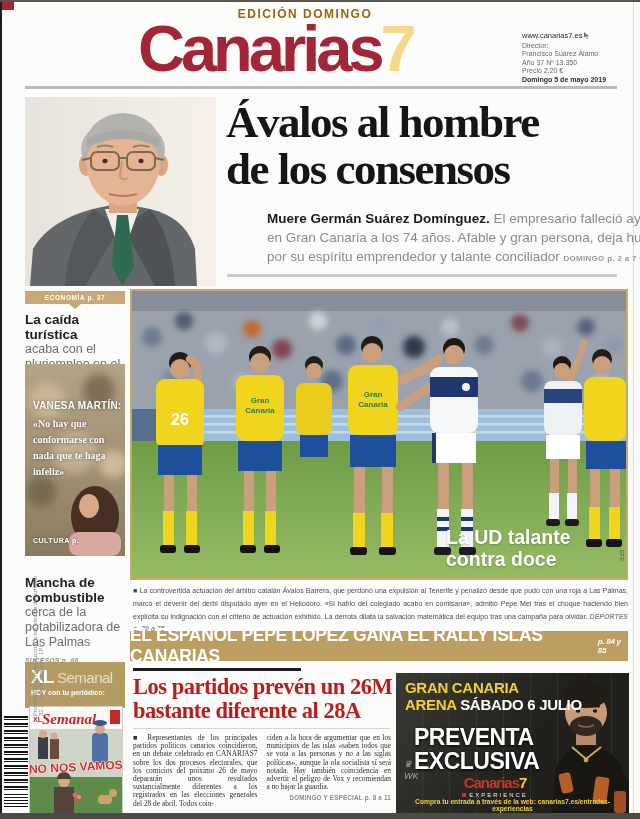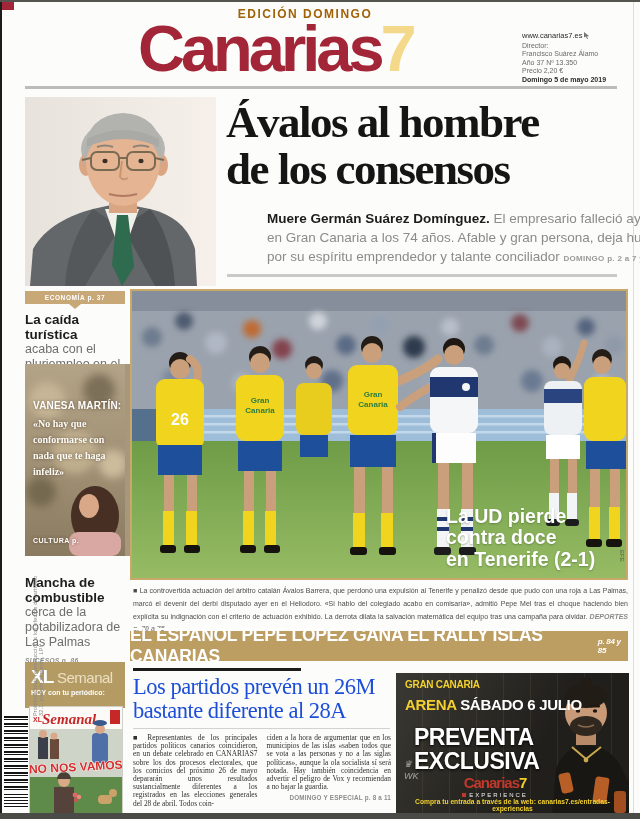--- a/index.html
+++ b/index.html
@@ -38,21 +38,21 @@
   
   .eco{left:25px;top:289px;width:100px;}
   .ribbon{position:relative;height:13px;background:#c7a876;color:#fff;font-size:6.5px;font-weight:bold;
           text-align:center;line-height:13px;letter-spacing:.6px;}
   .notch{position:absolute;left:50%;top:13px;margin-left:-6px;width:0;height:0;
          border-left:6px solid transparent;border-right:6px solid transparent;border-top:5px solid #c7a876;}
   .card-title{margin-top:8px;font-size:13.5px;font-weight:bold;line-height:15px;color:#1d1d1d;}
   .card-text{font-size:12.5px;line-height:15px;color:#6e6e6e;}
   .sec-ref{margin-top:7px;font-size:6.5px;font-weight:bold;font-style:italic;color:#8c8c8c;letter-spacing:.4px;}
 
-  .vanesa{left:25px;top:362px;width:100px;height:192px;overflow:hidden;background:#a8977c;padding-left:14px;}
+  .vanesa{left:25px;top:362px;width:100px;height:192px;overflow:hidden;background:#a8977c;}
   .v-name{left:8px;top:36px;font-size:10px;font-weight:bold;color:#fff;letter-spacing:.2px;text-shadow:0 0 3px rgba(70,50,30,.7);}
   .v-quote{left:8px;top:52px;width:82px;font-weight:bold;font-size:10px;line-height:16px;
            color:#fdfdf9;text-shadow:0 0 3px rgba(70,50,30,.7);}
   .v-ref{left:8px;bottom:12px;font-size:7px;font-weight:bold;color:#fff;letter-spacing:.5px;text-shadow:0 0 3px rgba(70,50,30,.7);}
 
   .mancha{left:25px;top:565px;width:100px;}
 
   .xlbox{left:25px;top:660px;width:100px;height:46px;background:#b49a63;color:#fff;padding:4px 6px;box-sizing:border-box;}
   .xl-b{font-size:19px;font-weight:bold;letter-spacing:-1px;}
   .xl-r{font-size:15px;color:#ece0c2;letter-spacing:-.5px;}
@@ -75,34 +75,34 @@
 
   .caption{left:133px;top:583px;width:495px;font-size:7px;line-height:12.8px;color:#4c4c4c;text-align:justify;}
   .caption .ref{color:#8a8a8a;font-style:italic;font-weight:bold;}
 
   .banner{left:130px;top:629px;width:498px;height:30px;background:#bd9e62;color:#fff;display:flex;
           align-items:center;justify-content:center;font-weight:bold;font-size:17.5px;letter-spacing:-.3px;}
   .banner .ref{font-size:8px;font-style:italic;margin-left:5px;font-weight:bold;}
 
   
   .elec-rule{left:133px;top:666px;width:168px;height:3px;background:#1c1c1c;}
-  .elec-head{left:133px;top:673px;width:262px;font-weight:normal;font-size:22.5px;line-height:24px;
-             color:#1d4ed8;letter-spacing:-.5px;}
+  .elec-head{left:133px;top:673px;width:262px;font-weight:bold;font-size:22.5px;line-height:24px;
+             color:#b91c1c;letter-spacing:-.5px;}
   .elec-hair{left:133px;top:726px;width:257px;height:1px;background:#d2d2d2;}
   .elec-body{left:133px;top:732px;width:258px;display:flex;gap:9px;font-family:"Liberation Serif",serif;
              font-size:7.4px;line-height:8.2px;color:#2f2f2f;text-align:justify;}
   .elec-body .col{flex:1;}
   .elec-ref{text-align:right;font-family:"Liberation Sans",sans-serif;font-size:6.3px;font-weight:bold;
             color:#8c8c8c;margin-top:3px;letter-spacing:.2px;}
 
   
   .ad{left:396px;top:671px;width:233px;height:142px;background:linear-gradient(120deg,#3b3933,#211f1b 60%);overflow:hidden;}
   .ad::before{content:'';position:absolute;inset:0;background:
       repeating-linear-gradient(90deg,transparent 0 26px,rgba(230,210,160,.08) 26px 27px);}
-  .ad-venue1{left:9px;top:6px;font-size:10px;font-weight:bold;color:#f2d12e;letter-spacing:-.3px;}
+  .ad-venue1{left:9px;top:6px;font-size:15px;font-weight:bold;color:#f2d12e;letter-spacing:-.3px;}
   .ad-venue2{left:9px;top:23px;font-size:15px;font-weight:bold;color:#fff;letter-spacing:-.3px;}
   .ad-venue2 .y{color:#f2d12e;}
   .ad-promo{left:18px;top:52px;width:160px;text-align:left;color:#fff;font-size:23px;font-weight:bold;
             line-height:24px;letter-spacing:-.5px;text-shadow:0 1px 3px #000;}
   .ad-brand{left:44px;top:102px;width:110px;text-align:center;line-height:1;}
   .ad-brand .c7{color:#c0392b;font-weight:bold;font-size:15px;letter-spacing:-1px;}
   .ad-brand .c7 .seven{color:#f2d12e;}
   .ad-exp{font-size:6px;color:#eee;letter-spacing:2px;margin-top:2px;}
   .ad-exp::before{content:'';display:inline-block;width:4px;height:4px;background:#c0392b;margin-right:3px;}
   .ad-foot{left:0;right:0;bottom:3px;text-align:center;font-size:6.7px;font-weight:bold;color:#f2d12e;}
@@ -390,23 +390,22 @@
         <rect x="454" y="150" width="40" height="28" fill="#1d4f9b"></rect>
         <rect x="458" y="178" width="10" height="40" fill="#caa07c"></rect>
           <rect x="478" y="178" width="10" height="40" fill="#caa07c"></rect>
         <rect x="457" y="216" width="11" height="34" fill="#f1d41e"></rect>
           <rect x="477" y="216" width="11" height="34" fill="#f1d41e"></rect>
         <rect x="454" y="248" width="16" height="8" rx="3" fill="#16130f"></rect>
           <rect x="474" y="248" width="16" height="8" rx="3" fill="#16130f"></rect>
       </g>
     </svg>
     <div class="abs overlay">
-      <div>La UD pierde</div>
+      <div>La UD talante</div>
       <div>contra doce</div>
-      <div>en Tenerife (2-1)</div>
     </div>
     <div class="abs credit">EFE</div>
   </div>
 
   <div class="abs caption"><span>■ La controvertida actuación del árbitro catalán Ávalos Barrera, que perdonó una expulsión al Tenerife y penalizó desde que pudo con una roja a Las Palmas, marcó el devenir del derbi disputado ayer en el Heliodoro. «Si hablo del colegiado acabo en comisaría», admitió Pepe Mel tras el choque haciendo bien explícita su indignación con el criterio de actuación exhibido. La derrota dilata la salvación matemática del equipo tras una campaña para olvidar. </span><span class="ref">DEPORTES p. 70 a 75</span></div>
 
   <div class="abs banner">
       <span>EL ESPAÑOL PEPE LÓPEZ GANA EL RALLY ISLAS CANARIAS</span>
       <span class="ref">p. 84 y 85</span>
     </div>

